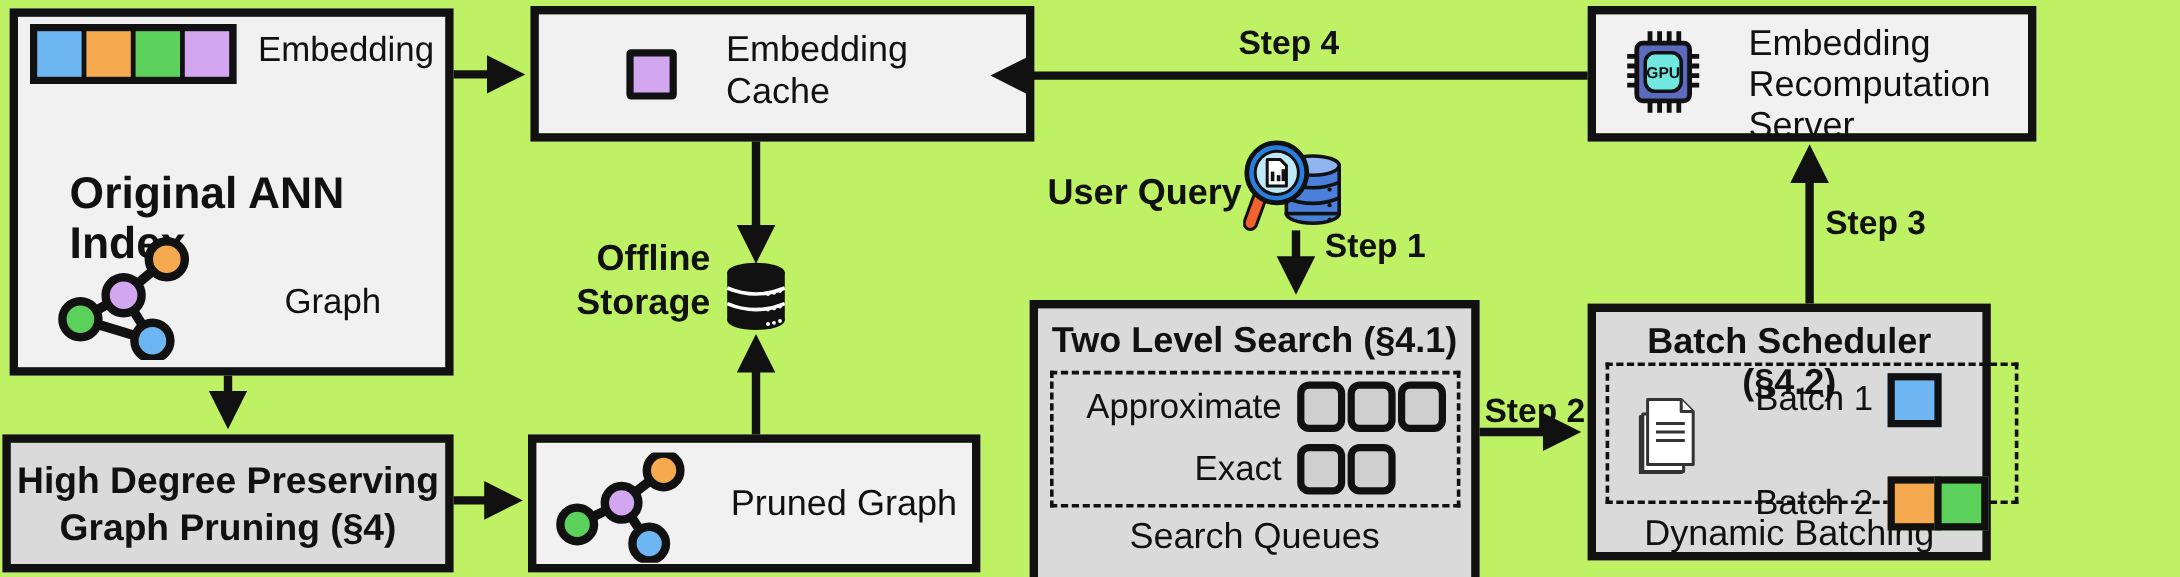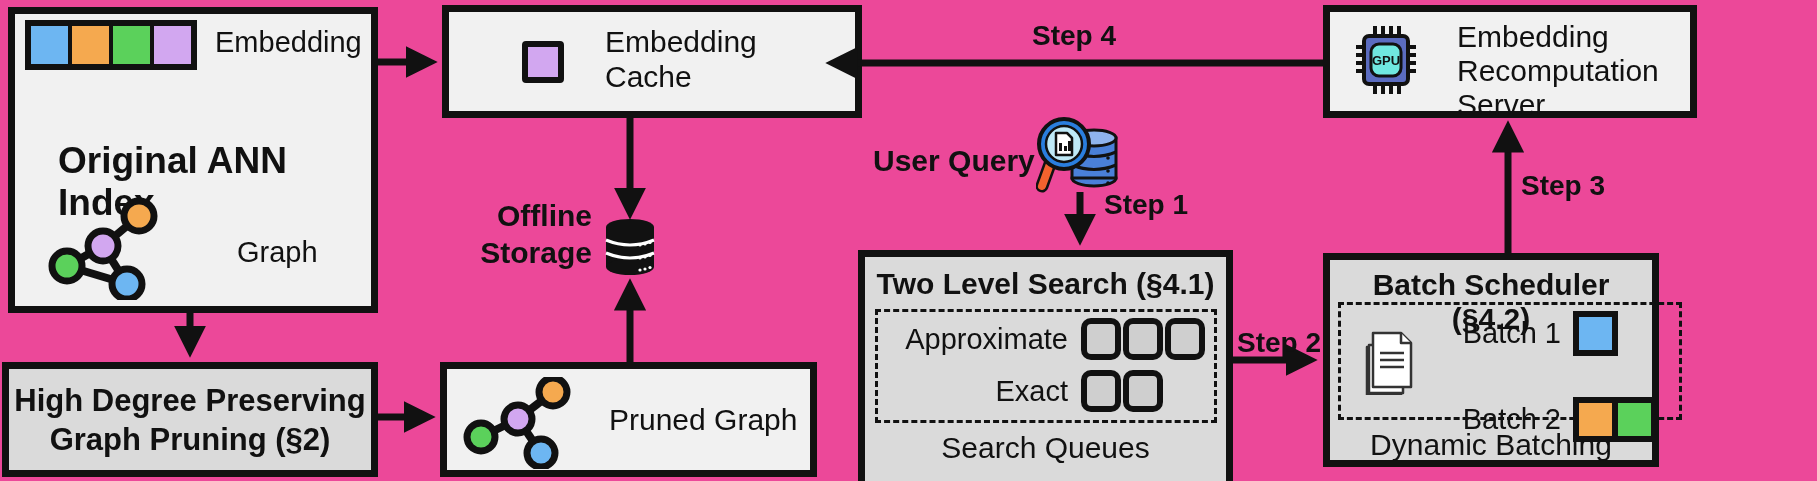--- a/index.html
+++ b/index.html
@@ -1,17 +1,17 @@
 <!DOCTYPE html>
 <html><head>
 <meta charset="utf-8">
 <style>
   * { margin:0; padding:0; box-sizing:border-box; }
   body { background:#ffffff; font-family:"Liberation Sans", sans-serif; color:#111; }
-  #canvas { position:relative; width:1817px; height:481px; background:#ec4899; overflow:hidden; }
+  #canvas { position:relative; width:1817px; height:481px; background:#bef264; overflow:hidden; }
 
   .box { position:absolute; border:7px solid #111; }
   .light { background:#f1f1f1; }
   .dark  { background:#dadada; }
 
   
   #box-ann { left:8px; top:7px; width:370px; height:306px; }
   .emb-strip { position:absolute; left:10px; top:6px; display:flex; border:6px solid #111; background:#111; gap:4px; }
   .emb-sq { width:37px; height:38px; }
   .emb-label { position:absolute; left:200px; top:12px; font-size:29px; }
@@ -106,21 +106,21 @@
         <circle cx="56" cy="50" r="15" fill="#d2a7f0"></circle>
         <circle cx="20" cy="70" r="15" fill="#5bd15b"></circle>
         <circle cx="80" cy="88" r="15" fill="#6db6f2"></circle>
       </g>
     </svg>
     <div class="graph-label">Graph</div>
   </div>
 
   <div id="box-pruning" class="box dark">
     <div>High Degree Preserving</div>
-    <div>Graph Pruning (§2)</div>
+    <div>Graph Pruning (§4)</div>
   </div>
 
   <div id="box-cache" class="box light">
     <div class="cache-sq" style="background-color: rgb(210, 167, 240);"></div>
     <div class="cache-label">Embedding Cache</div>
   </div>
 
   <div class="offline-label">
     <div>Offline</div>
     <div>Storage</div>

